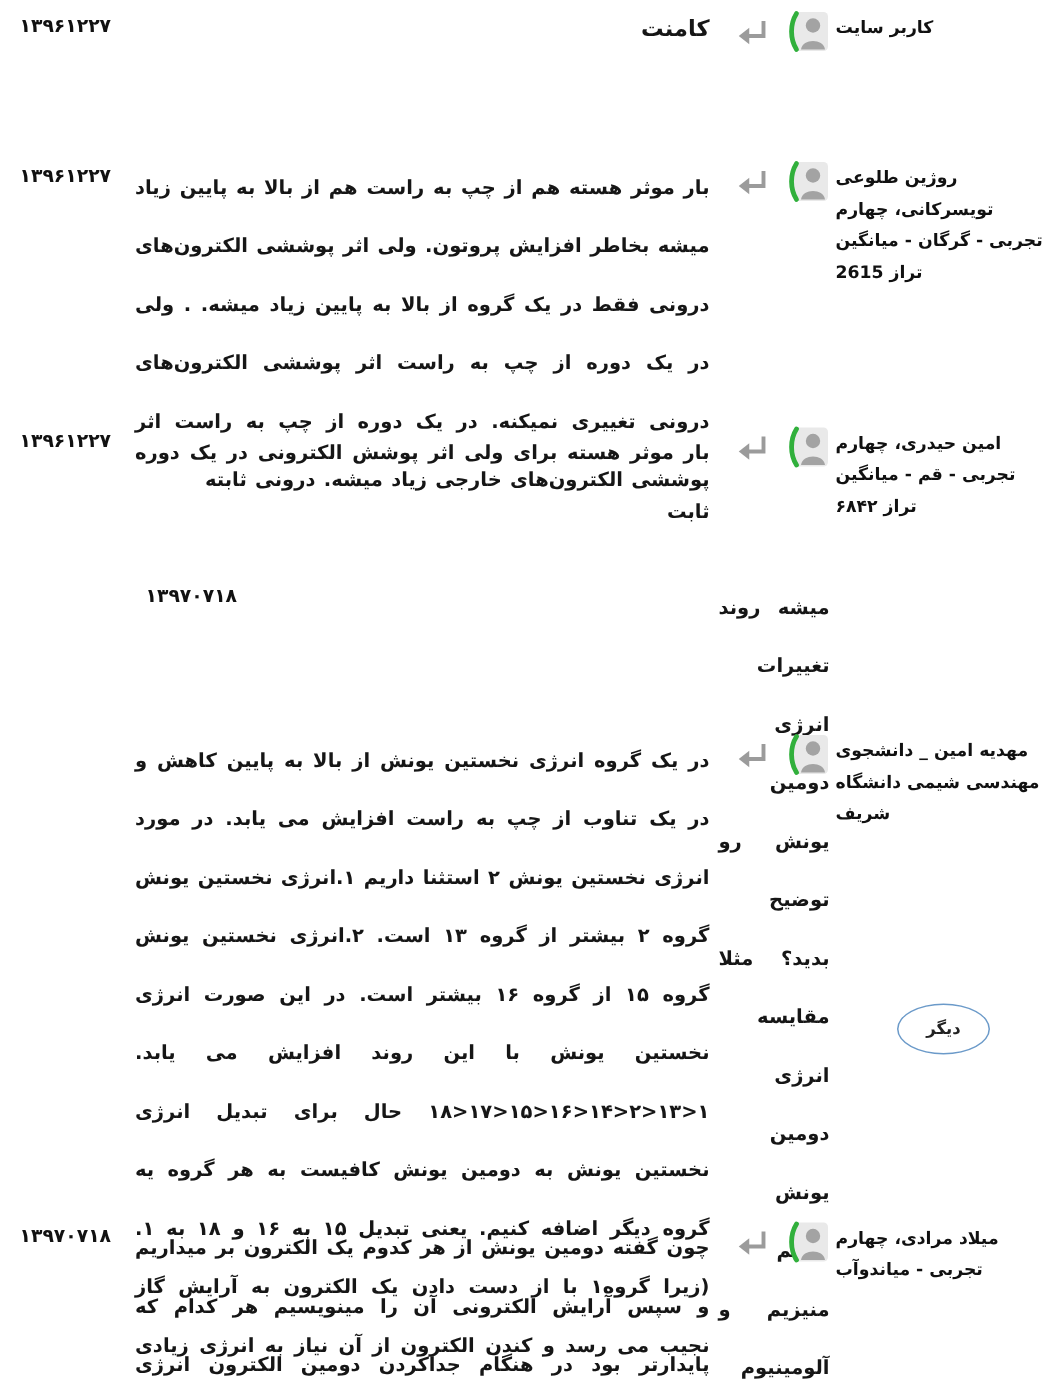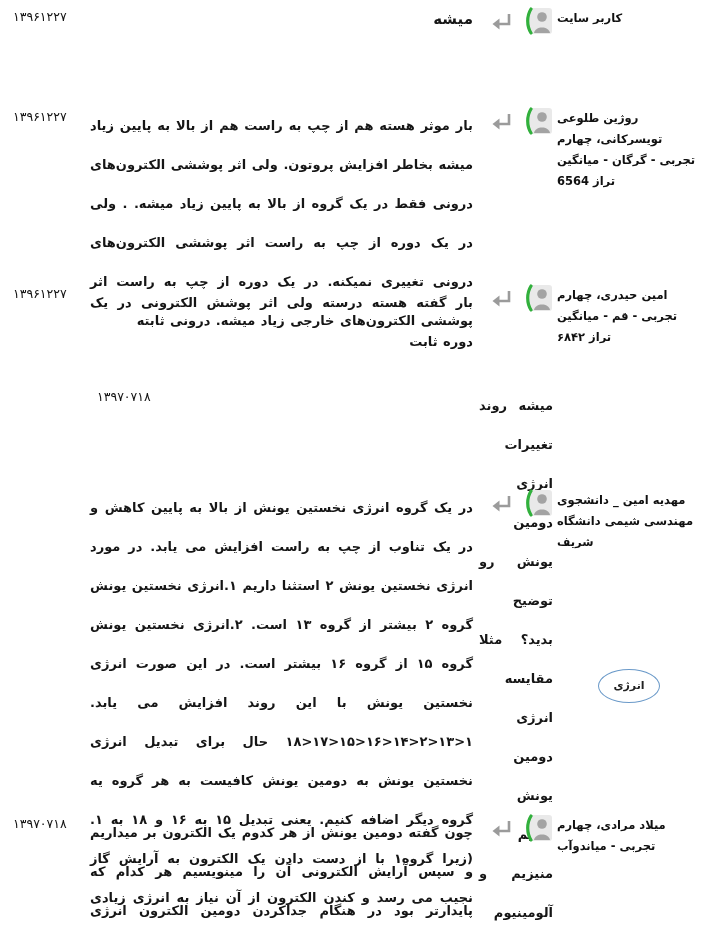--- a/index.html
+++ b/index.html
@@ -36,21 +36,21 @@
     font-size:11px;font-weight:700;color:#222;background:#fff;
   }
   .text{
     font-size:13px;font-weight:700;line-height:39px;
     text-align:justify;padding-left:6px;color:#161616;
     word-spacing:1px;
   }
   .text.single{text-align:right;}
   .text.big{font-size:15px;line-height:26px;}
   .date{
-    font-size:12.5px;font-weight:400;text-align:left;
+    font-size:12.5px;font-weight:700;text-align:left;
     padding:3px 0 0 13px;letter-spacing:1px;color:#111;
   }
   .avatar,.reply{display:inline-block;line-height:0;}
 </style>
 </head>
 <body>
 
 <svg width="0" height="0" style="position:absolute">
   <defs>
     <g id="avatar-icon">
@@ -69,26 +69,26 @@
 <div class="row r1">
   <div class="user">کاربر سایت</div>
   <div class="icons">
     <span class="avatar"><svg width="30" height="28">
           <use href="#avatar-icon"></use>
         </svg></span>
     <span class="reply"><svg width="26" height="22">
           <use href="#reply-icon"></use>
         </svg></span>
   </div>
-  <div class="text single big">میشه</div>
+  <div class="text single big">کامنت</div>
   <div class="date">۱۳۹۶۱۲۲۷</div>
 </div>
 
 <div class="row r2">
-  <div class="user">روژین طلوعی تویسرکانی، چهارم تجربی - گرگان - میانگین تراز 6564</div>
+  <div class="user">روژین طلوعی تویسرکانی، چهارم تجربی - گرگان - میانگین تراز 2615</div>
   <div class="icons">
     <span class="avatar"><svg width="30" height="28">
           <use href="#avatar-icon"></use>
         </svg></span>
     <span class="reply"><svg width="26" height="22">
           <use href="#reply-icon"></use>
         </svg></span>
   </div>
   <div class="text">بار موثر هسته هم از چپ به راست هم از بالا به پایین زیاد میشه بخاطر افزایش پروتون. ولی اثر پوششی الکترون‌های درونی فقط در یک گروه از بالا به پایین زیاد میشه. . ولی در یک دوره از چپ به راست اثر پوششی الکترون‌های درونی تغییری نمیکنه. در یک دوره از چپ به راست اثر پوششی الکترون‌های خارجی زیاد میشه. درونی ثابته</div>
   <div class="date">۱۳۹۶۱۲۲۷</div>
@@ -97,27 +97,27 @@
 <div class="row r3">
   <div class="user">امین حیدری، چهارم تجربی - قم - میانگین تراز ۶۸۴۲</div>
   <div class="icons">
     <span class="avatar"><svg width="30" height="28">
           <use href="#avatar-icon"></use>
         </svg></span>
     <span class="reply"><svg width="26" height="22">
           <use href="#reply-icon"></use>
         </svg></span>
   </div>
-  <div class="text">بار گفته هسته درسته ولی اثر پوشش الکترونی در یک دوره ثابت</div>
+  <div class="text">بار موثر هسته برای ولی اثر پوشش الکترونی در یک دوره ثابت</div>
   <div class="date">۱۳۹۶۱۲۲۷</div>
 </div>
 
 <div class="row r4">
   <div class="icons badge-cell">
-    <span class="badge">انرژی</span>
+    <span class="badge">دیگر</span>
   </div>
   <div class="text">میشه روند تغییرات انرژی دومین یونش رو توضیح بدید؟ مثلا مقایسه انرژی دومین یونش سدیم منیزیم و آلومینیوم چجوریه؟</div>
   <div class="date">۱۳۹۷۰۷۱۸</div>
 </div>
 
 <div class="row r5">
   <div class="user">مهدیه امین _ دانشجوی مهندسی شیمی دانشگاه شریف</div>
   <div class="icons">
     <span class="avatar"><svg width="30" height="28">
           <use href="#avatar-icon"></use>

